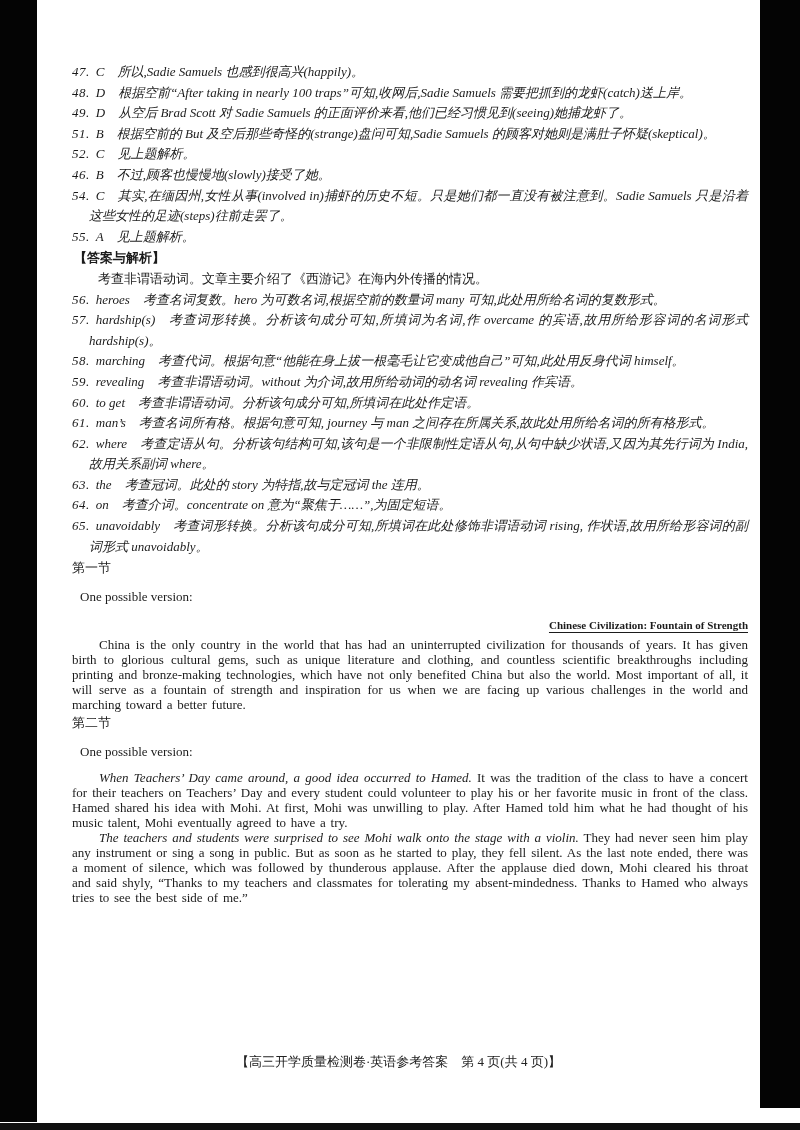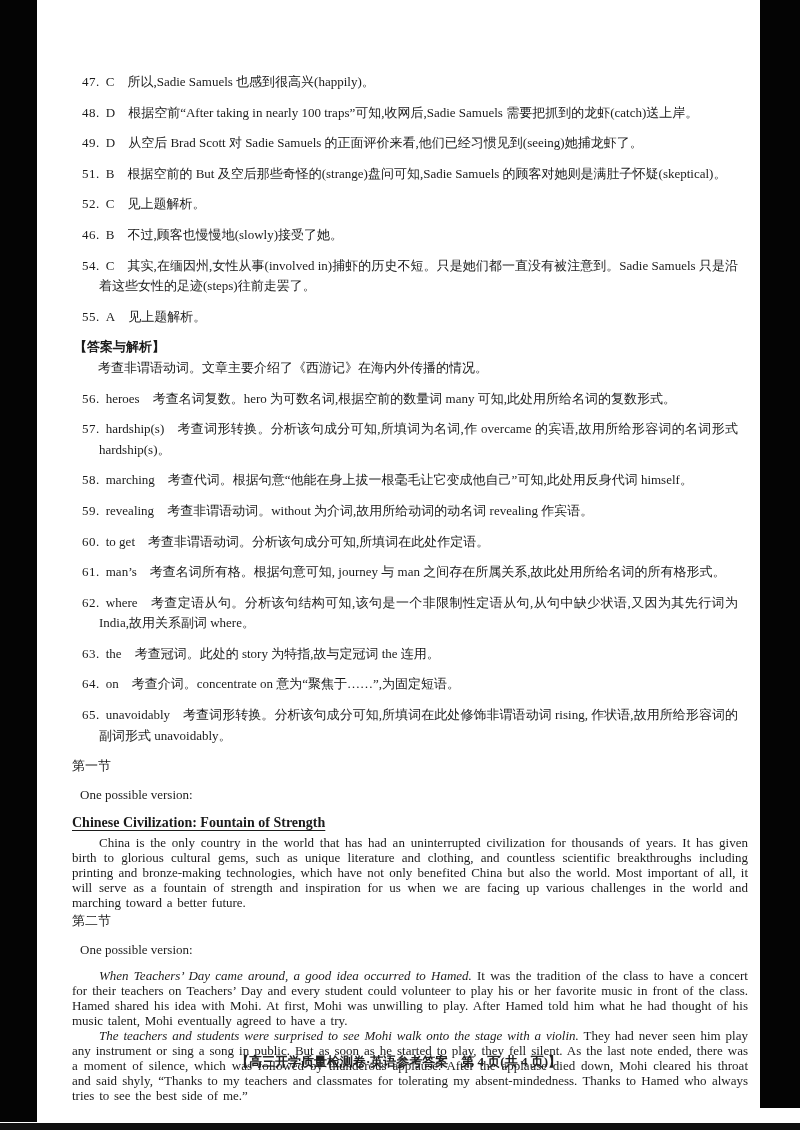--- a/index.html
+++ b/index.html
@@ -18,56 +18,57 @@
 
   .content {
     position: absolute;
     left: 72px; top: 62px;
     width: 676px;
     font-size: 13px;
     line-height: 20.6px;
     text-align: justify;
   }
   .item {
-    margin: 10px;
+    margin: 0;
     padding-left: 17px;
     text-indent: -17px;
+    font-style: italic;
   }
   .item .num { letter-spacing: 0.5px; }
   .item .ans { margin-left: 6px; margin-right: 13px; }
   .hdr {
     margin: 1px 0 0 2px;
     font-weight: bold;
     text-indent: 0;
   }
   .intro { margin: 0; text-indent: 26px; }
   .sec { margin: 1px 0 0 0; }
   .version { margin: 8px; }
   .essay-title {
     margin: 1px 0 1px 0;
-    font-size: 14px;
+    font-size: 11px;
     font-weight: bold;
-    text-align: left;
+    text-align: right;
     text-indent: 0;
   }
   .essay-title span { text-decoration: underline; text-underline-offset: 3px; }
   .essay {
     margin: 0;
     line-height: 15px;
     text-indent: 27px;
     text-align: justify;
     word-spacing: 1.5px;
   }
   .essay .lead { font-style: italic; }
   .footer {
     position: absolute;
     left: 37px; right: 40px;
     top: 1053px;
     text-align: center;
-    font-weight: bold;
+    font-weight: normal;
     font-size: 13px;
     color: #222;
   }
 </style>
 </head>
 <body>
 
 <div class="band left"></div>
 <div class="band right"></div>
 <div class="band bottom"></div>

